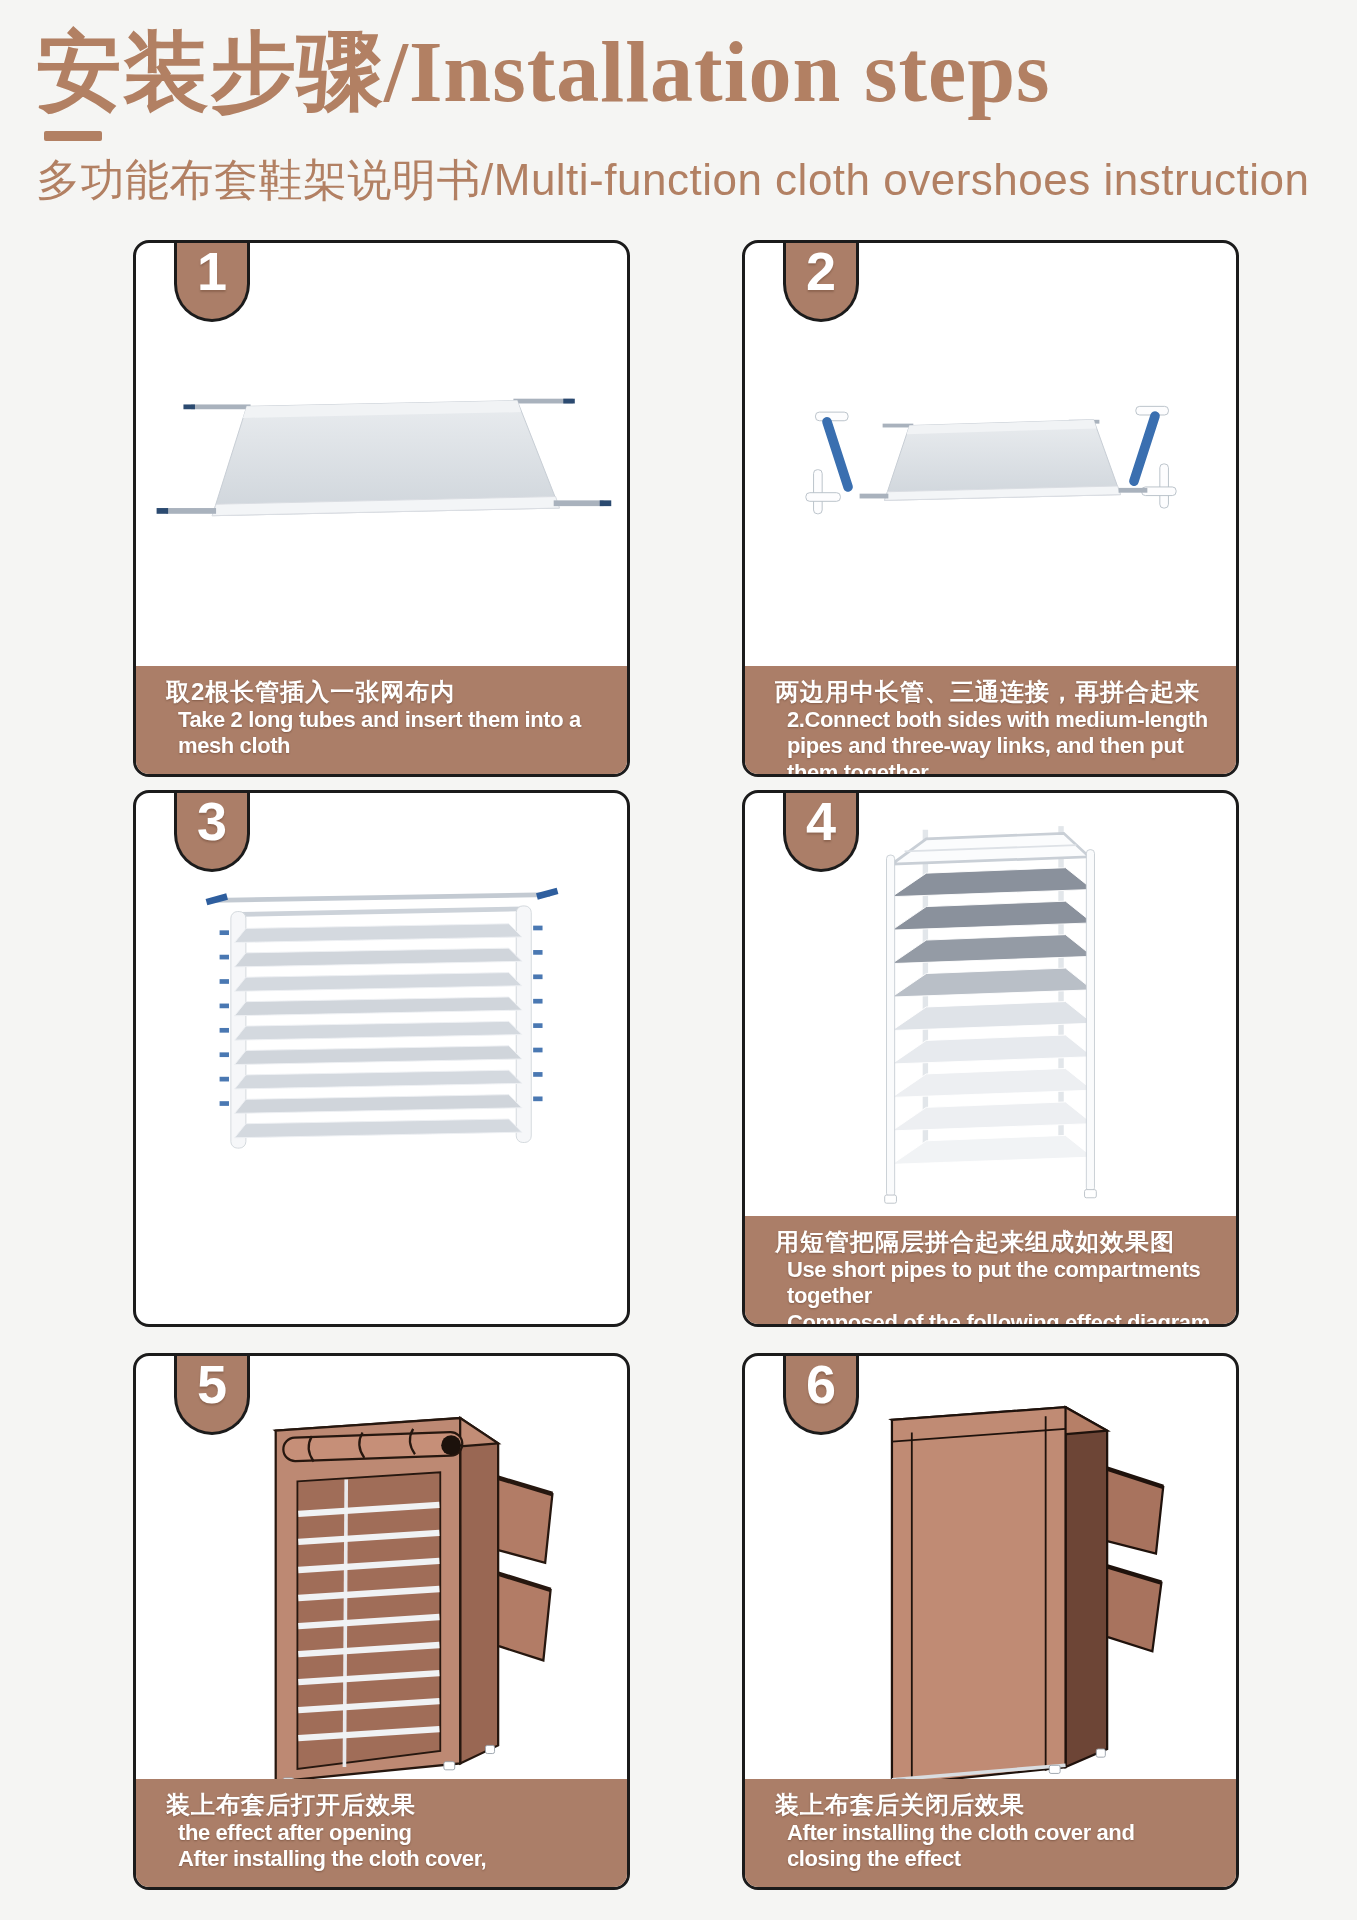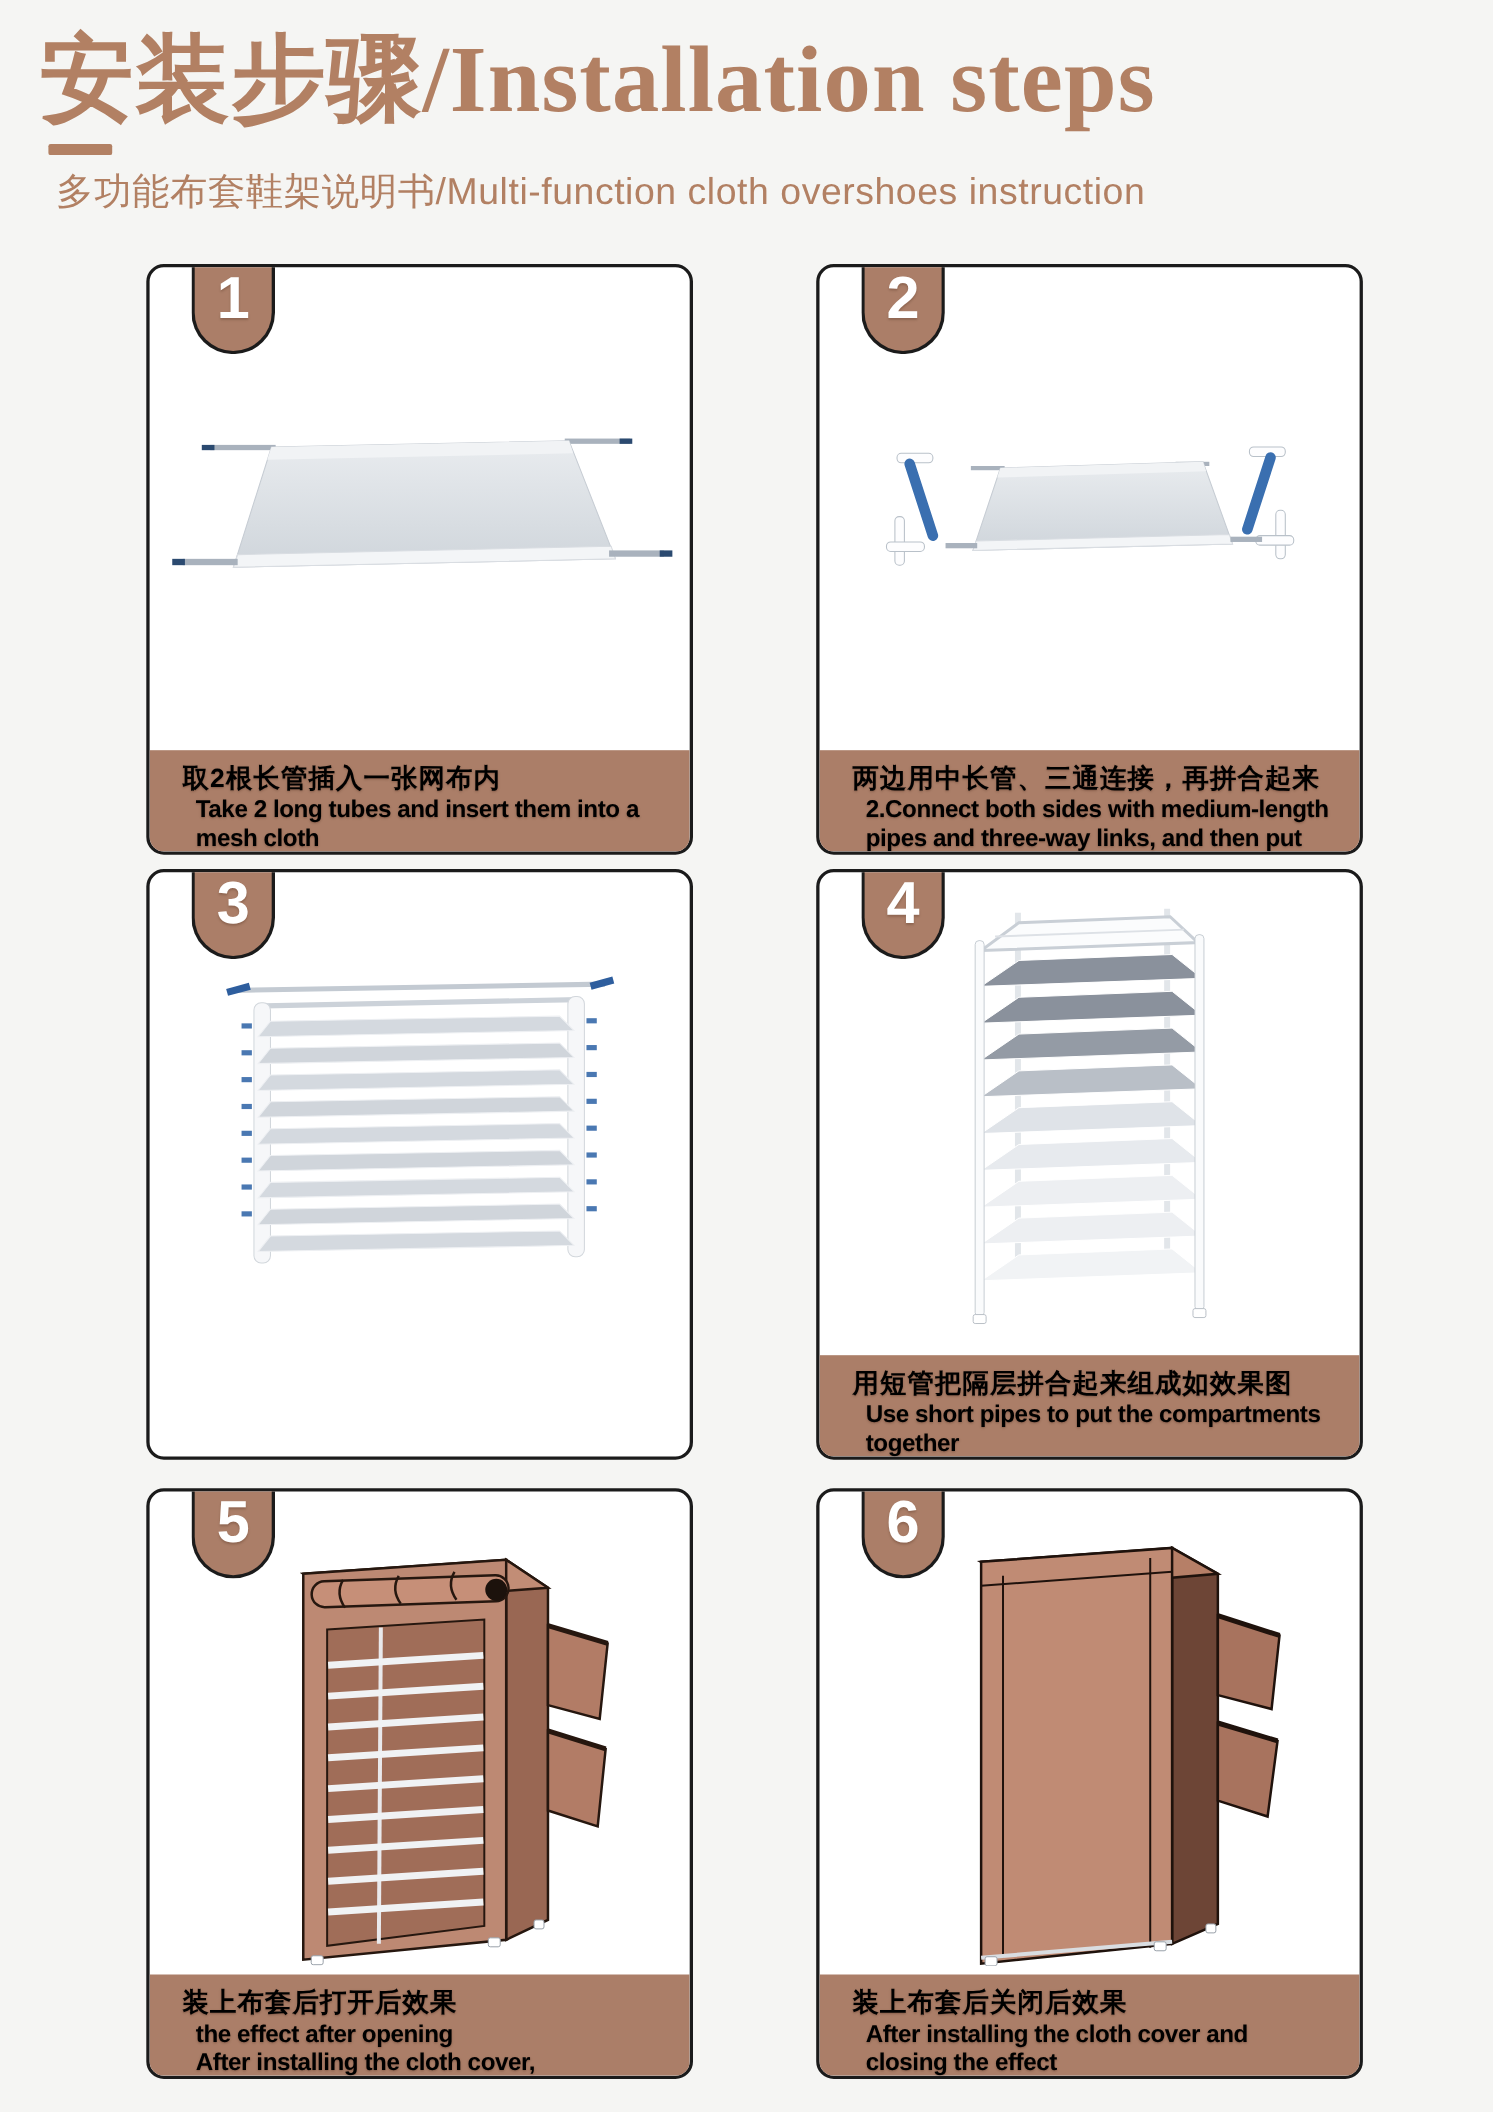--- a/index.html
+++ b/index.html
@@ -11,21 +11,21 @@
   }
   
   .header{position:absolute;left:36px;top:26px;}
   .title{
     margin:0;font-family:"Liberation Serif","DejaVu Serif",serif;
     font-weight:bold;font-size:86px;line-height:1.08;
     color:#b28063;letter-spacing:1px;white-space:nowrap;
   }
   .title-dash{width:58px;height:10px;background:#b28063;margin:12px 0 0 8px;border-radius:2px;}
   .subtitle{
-    margin:10px 0 0 15px;font-size:34px;font-weight:500;
+    margin:10px 0 0 0;font-size:44px;font-weight:500;
     color:#b28063;white-space:nowrap;letter-spacing:0.5px;
   }
   
   .panel{
     position:absolute;width:497px;height:537px;box-sizing:border-box;
     background:#ffffff;border:3px solid #1b1b1b;border-radius:16px;overflow:hidden;
   }
   #panel1{left:133px;top:240px;}
   #panel2{left:742px;top:240px;}
   #panel3{left:133px;top:790px;}
@@ -38,22 +38,22 @@
     border-radius:0 0 40px 40px;box-sizing:border-box;
     display:flex;justify-content:center;align-items:flex-start;
     color:#ffffff;font-size:54px;font-weight:bold;line-height:1.1;
     text-shadow:0 2px 2px rgba(60,30,15,.25);
   }
   .figure{
     position:absolute;left:0;right:0;top:0;bottom:94px;
     display:flex;align-items:center;justify-content:center;
   }
   .caption{
-    position:absolute;left:0;right:0;bottom:0;height:92px;box-sizing:border-box;
-    background:#ab7e68;color:#000000;font-weight:bold;
+    position:absolute;left:0;right:0;bottom:0;height:108px;box-sizing:border-box;
+    background:#ab7e68;color:#ffffff;font-weight:bold;
     padding:11px 14px 0 30px;
     text-shadow:0 1px 2px rgba(60,30,15,.35);
   }
   .caption .cn{display:block;font-size:24px;line-height:1.25;letter-spacing:1px;}
   .caption .en{display:block;font-size:22px;line-height:1.2;letter-spacing:-0.4px;margin-left:12px;}
   .caption.compact{padding-top:6px;}
   .caption.compact .cn{font-size:20px;line-height:1.15;letter-spacing:0.5px;}
   .caption.compact .en{font-size:19px;line-height:1.12;}
 </style>
 </head>

